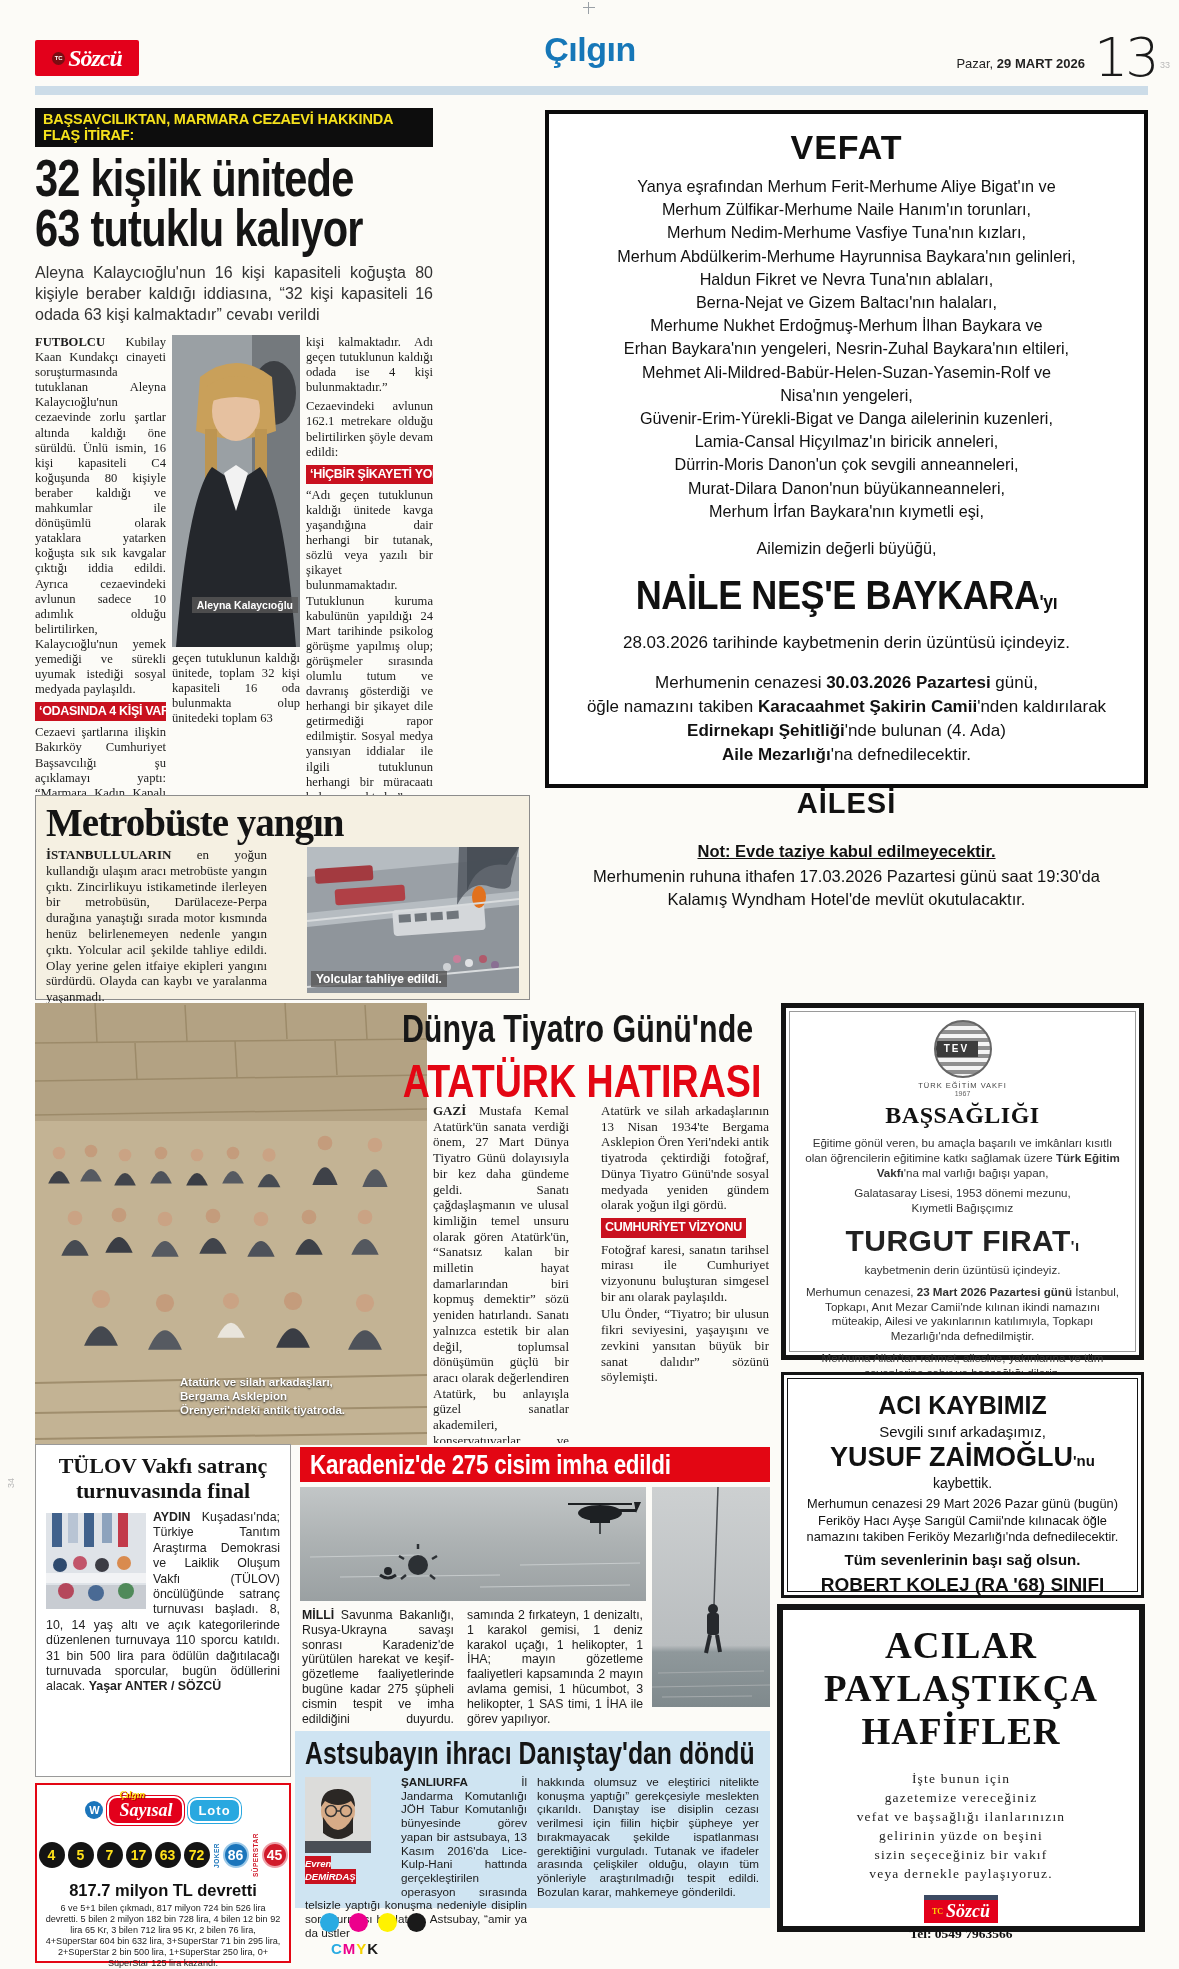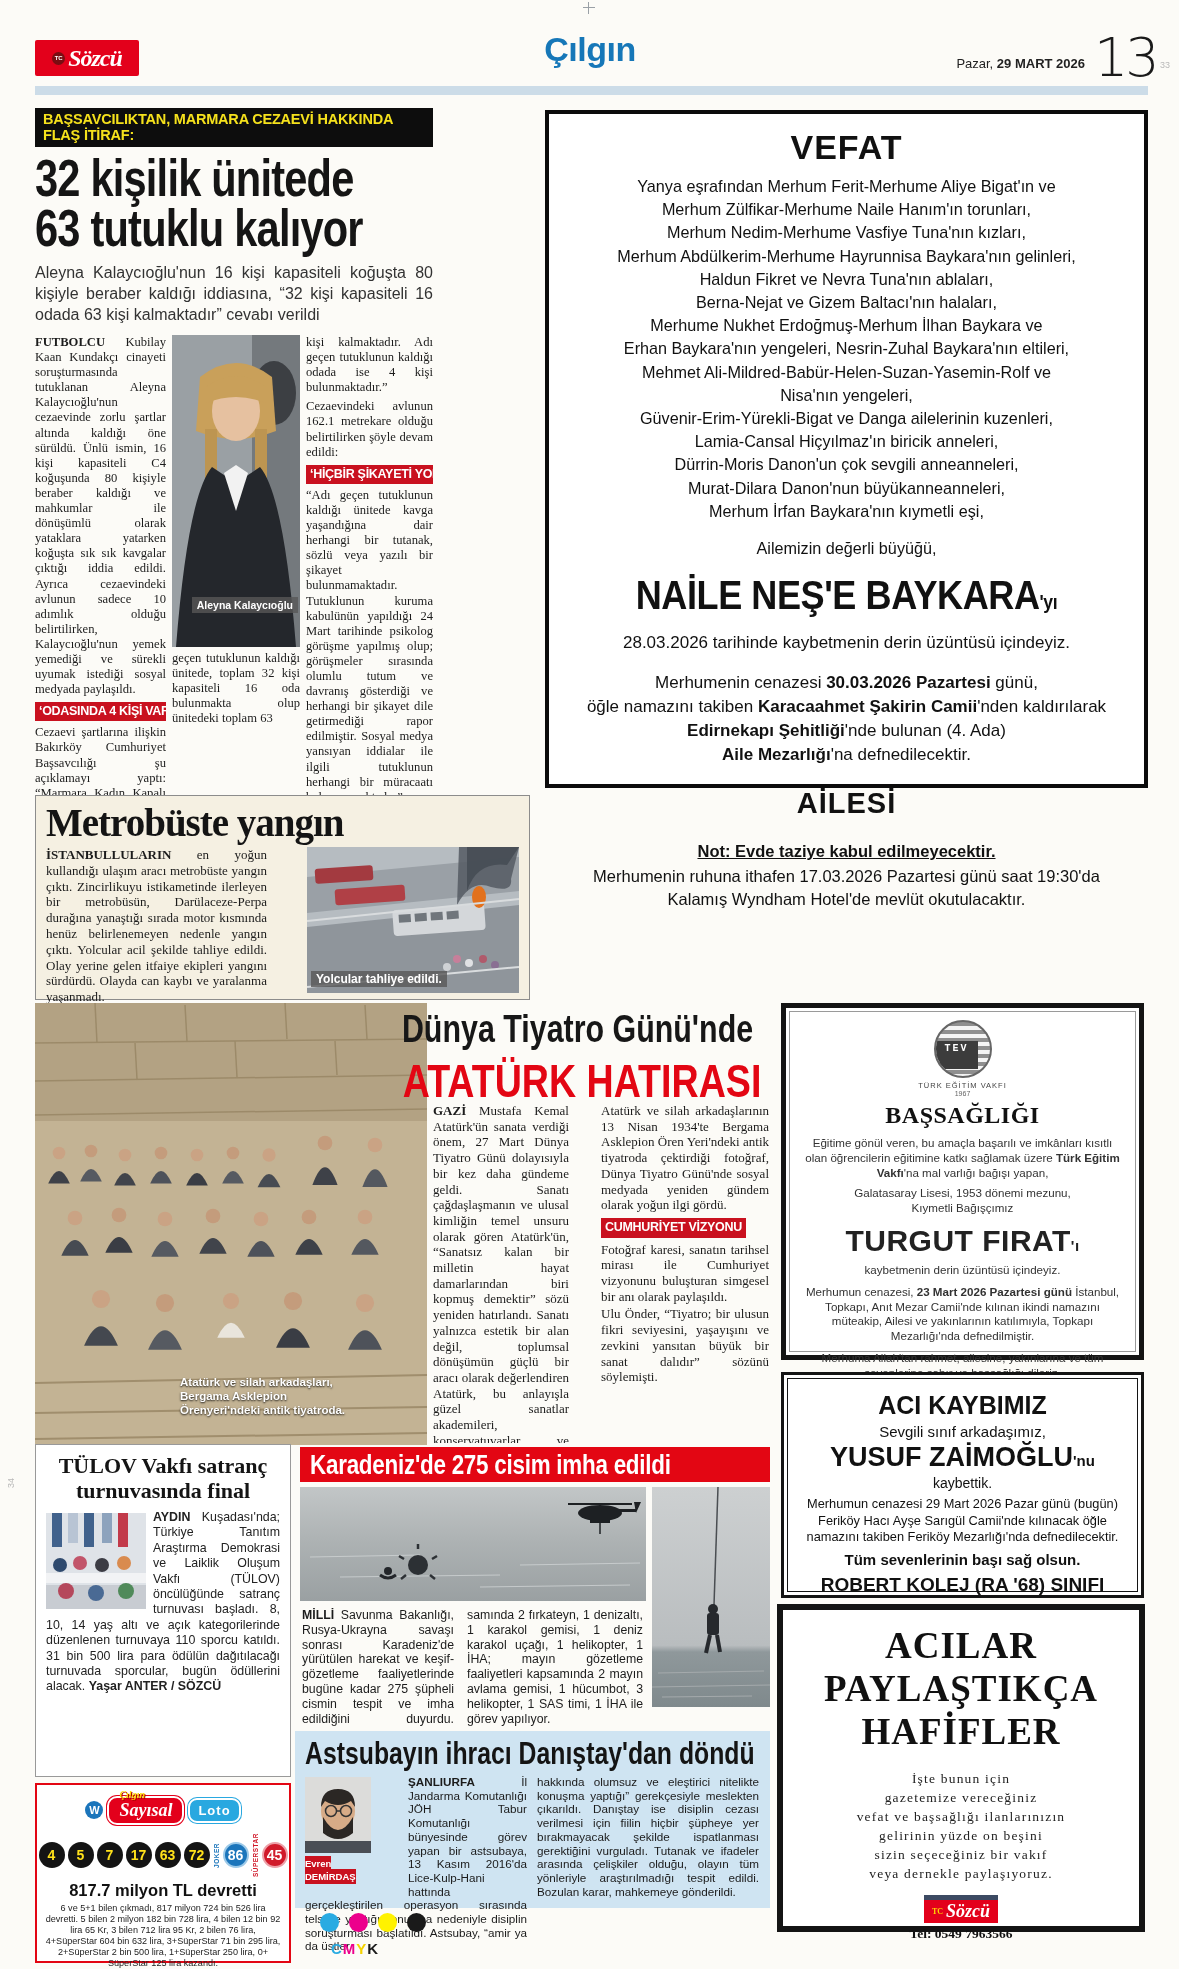--- a/index.html
+++ b/index.html
@@ -68,22 +68,22 @@
   #tiyatro-h{left:358px;top:1008px;width:412px;text-align:center;}
   #tiyatro-h .b{font-size:38px;font-weight:bold;color:#171717;}
   #tiyatro-h .r{font-size:47px;font-weight:bold;color:#e30613;margin-top:2px;}
   .tcol{position:absolute;top:1103px;height:340px;overflow:hidden;}
 
   
   #tev{left:781px;top:1003px;width:363px;height:357px;border:5px solid #141414;background:#fff;box-sizing:border-box;}
   #tev .inner{position:absolute;inset:3px;border:1px solid #9a9a9a;padding:8px 14px;text-align:center;box-sizing:border-box;}
   .tev-circle{width:54px;height:54px;border-radius:50%;border:2px solid #666;margin:0 auto;position:relative;
       background:repeating-linear-gradient(#8f8f8f 0 4px,#f4f4f4 4px 8px);overflow:hidden;}
-  .tev-circle .band{position:absolute;left:0;right:12px;top:19px;height:28px;background:#3c3c3c;color:#fff;
-      font-size:10px;font-weight:bold;letter-spacing:2px;line-height:16px;font-family:Liberation Mono, monospace;}
+  .tev-circle .band{position:absolute;left:0;right:12px;top:19px;height:16px;background:#3c3c3c;color:#fff;
+      font-size:10px;font-weight:bold;letter-spacing:2px;line-height:16px;}
   #tev .lgname{font-size:7.5px;letter-spacing:1px;color:#444;margin-top:3px;}
   #tev .lgyear{font-size:7px;color:#666;}
   #tev .t{font-family:"Liberation Serif",serif;font-weight:bold;font-size:24px;margin-top:5px;letter-spacing:.5px;}
   #tev .p{font-size:11.6px;line-height:14.8px;color:#333;margin-top:7px;}
   #tev .nm{font-size:30px;font-weight:bold;margin-top:8px;letter-spacing:.5px;color:#222;}
   #tev .nm small{font-size:15px;}
   #tev .sig{font-family:"Liberation Serif",serif;font-weight:bold;font-size:20px;margin-top:10px;letter-spacing:1.5px;}
 
   
   #aci{left:781px;top:1372px;width:363px;height:226px;border:3px solid #141414;outline:1px solid #141414;outline-offset:-7px;
@@ -142,21 +142,21 @@
   #kar-h .x{font-size:28px;font-weight:bold;letter-spacing:-.3px;}
   #kar-sea{left:300px;top:1487px;width:346px;height:114px;}
   #kar-winch{left:652px;top:1487px;width:118px;height:220px;}
   .kcol{position:absolute;top:1608px;height:118px;overflow:hidden;font-size:12.3px;line-height:14.8px;text-align:justify;color:#1c1c1c;}
 
   
   #ast{left:295px;top:1731px;width:475px;height:177px;background:#cfe4f2;box-sizing:border-box;padding:5px 10px;}
   #ast .h{font-size:31px;font-weight:bold;color:#141414;}
   #ast .row{display:flex;gap:10px;margin-top:3px;}
   #ast .c{width:222px;font-size:11.7px;line-height:13.7px;text-align:justify;color:#1b1b1b;}
-  .byline{float:left;width:88px;margin:2px 15px 2px 0;}
+  .byline{float:left;width:88px;margin:2px 8px 2px 0;font-style:italic;}
   .byline .bar{background:#c9111f;color:#fff;text-align:center;font-size:9.5px;font-weight:bold;line-height:10.5px;padding:2px 0;}
 
   
   #cmyk-dots{left:320px;top:1913px;display:flex;gap:10px;}
   #cmyk-dots span{width:19px;height:19px;border-radius:50%;display:block;}
   #cmyk-label{left:331px;top:1940px;font-size:15px;font-weight:bold;letter-spacing:1px;}
   #cmyk-label b:nth-child(1){color:#29abe2;}#cmyk-label b:nth-child(2){color:#ec008c;}
   #cmyk-label b:nth-child(3){color:#f5d300;}#cmyk-label b:nth-child(4){color:#1a1a1a;}
 </style>
 </head>

